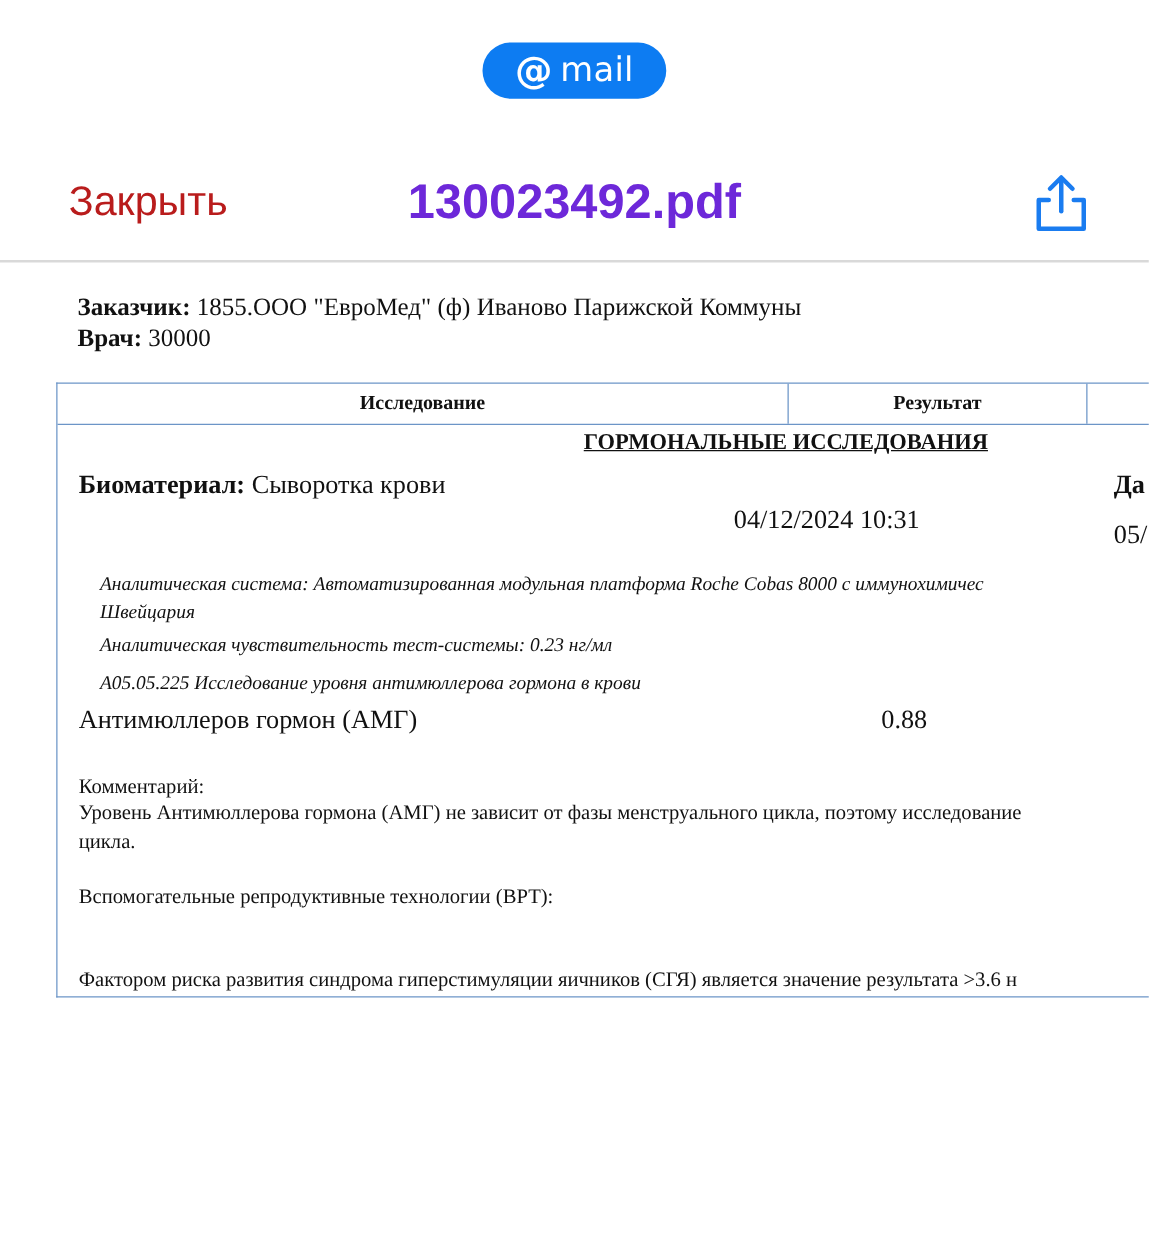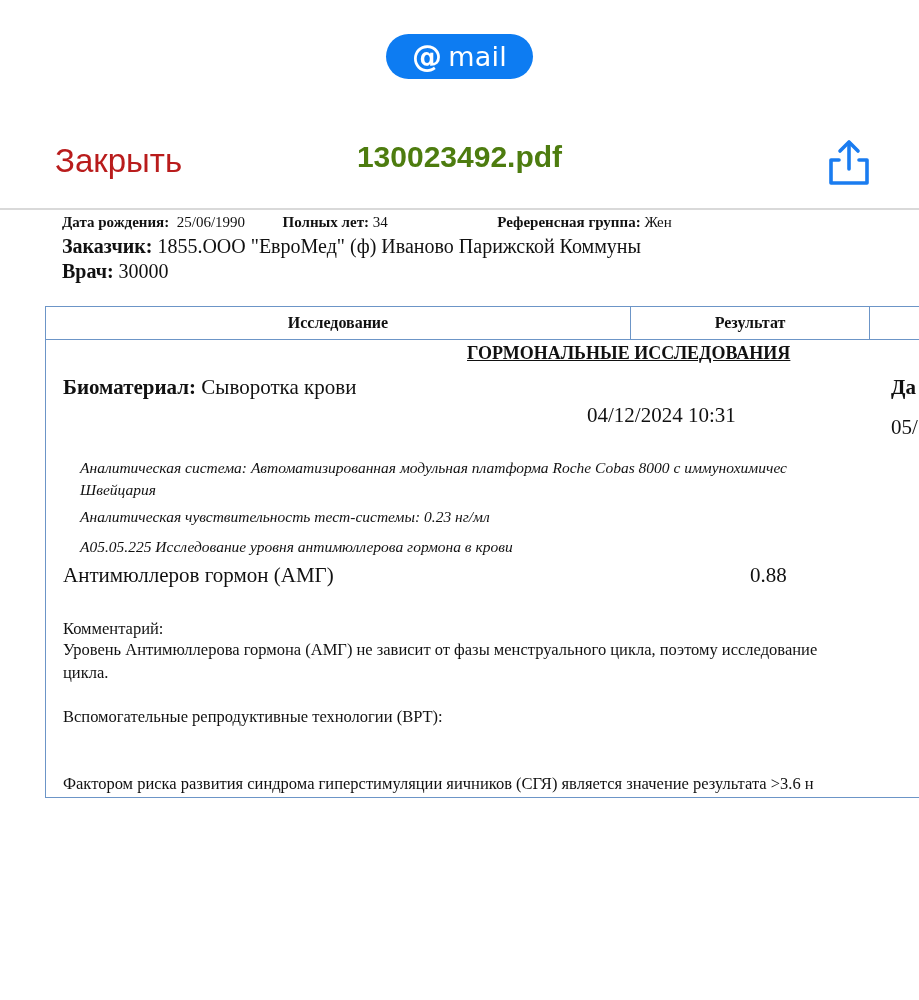--- a/index.html
+++ b/index.html
@@ -1,42 +1,42 @@
 <!DOCTYPE html>
 <html><head>
 <meta charset="utf-8">
 <style>
   html, body { margin:0; padding:0; background:#fff; }
   body { width:919px; height:1000px; position:relative; overflow:hidden; font-family:"Liberation Sans", sans-serif; }
   .mail-badge { position:absolute; left:386px; top:34px; width:147px; height:45px; border-radius:23px; background:#0d7cf2; color:#fff; display:flex; align-items:center; justify-content:center; font-family:"DejaVu Sans", sans-serif; font-size:27px; font-weight:500; letter-spacing:0.2px; }
   .mail-badge .at { font-size:30px; font-weight:700; margin-right:6px; line-height:1; }
   .nav { position:absolute; left:0; top:130px; width:919px; height:78px; }
   .close-btn { position:absolute; left:43px; top:12px; font-size:33px; color:#b91c1c; font-family:"Liberation Sans", sans-serif; cursor:pointer;margin-left:12px; }
-  .title { position:absolute; left:0; right:0; top:10px; text-align:center; font-size:30px; font-weight:700; color:#4d7c0f; }
+  .title { position:absolute; left:0; right:0; top:10px; text-align:center; font-size:39px; font-weight:700; color:#6d28d9; }
   .share { position:absolute; left:826px; top:8px; width:46px; height:50px; cursor:pointer; }
   .sep { position:absolute; left:0; top:208px; width:919px; height:2px; background:#d9d9d9; }
   .doc { position:absolute; left:0; top:210px; width:919px; height:790px; overflow:hidden; font-family:"Liberation Serif", serif; color:#111; }
   .meta1 { position:absolute; left:62px; top:4px; font-size:15px; white-space:nowrap; }
   .meta1 b { font-weight:700; }
   .meta2 { position:absolute; left:62px; top:25px; font-size:20px; white-space:nowrap; }
   .meta3 { position:absolute; left:62px; top:50px; font-size:20px; white-space:nowrap; }
   .table { position:absolute; left:45px; top:96px; width:900px; height:490px; border:1.5px solid #6c95c7; border-right:none; }
   .thead { position:absolute; left:0; top:0; width:900px; height:32px; border-bottom:1.5px solid #6c95c7; }
   .th { position:absolute; top:0; height:32px; display:flex; align-items:center; justify-content:center; font-size:16px; font-weight:700; }
   .th1 { left:0; width:584px; border-right:1.5px solid #6c95c7; }
   .th2 { left:585px; width:238px; border-right:1.5px solid #6c95c7; }
   .section-title { position:absolute; left:421px; top:36px; font-size:18px; font-weight:700; text-decoration:underline; white-space:nowrap; }
   .bio { position:absolute; left:17px; top:68px; font-size:21px; white-space:nowrap; }
   .take { position:absolute; left:541px; top:68px; font-size:21px; font-weight:700; white-space:nowrap; }
   .take-val { position:absolute; left:541px; top:96px; font-size:21px; white-space:nowrap; }
   .take2 { position:absolute; left:845px; top:68px; font-size:21px; font-weight:700; white-space:nowrap; }
   .take2-val { position:absolute; left:845px; top:96px; font-size:21px; white-space:nowrap;margin-top:12px; }
   .it { position:absolute; left:17px; font-size:15.5px; font-style:italic; white-space:nowrap;margin-left:17px; }
   .test-name { position:absolute; left:17px; top:256px; font-size:21px; white-space:nowrap; }
-  .test-val { position:absolute; left:704px; top:256px; font-size:21px; white-space:nowrap; }
+  .test-val { position:absolute; left:659px; top:256px; font-size:21px; white-space:nowrap; }
   .cm { position:absolute; left:17px; font-size:16.5px; white-space:nowrap; }
 </style>
 </head>
 <body>
 
 <div class="mail-badge">
   <span class="at">@</span>
   <span>mail</span>
 </div>
 
@@ -49,30 +49,20 @@
         <path d="M23 5 V31"></path>
         <path d="M14 13 L23 4 L32 13"></path>
         <path d="M13 22 H5 V45 H41 V22 H33"></path>
       </g>
     </svg>
   </div>
 </div>
 <div class="sep"></div>
 
 <div class="doc">
-  <div class="meta1">
-    <b>Дата рождения:</b>&nbsp;
-    <span>25/06/1990</span>
-    <span style="display:inline-block;width:30px"></span>
-    <b>Полных лет:</b>
-    <span>34</span>
-    <span style="display:inline-block;width:102px"></span>
-    <b>Референсная группа:</b>
-    <span>Жен</span>
-  </div>
   <div class="meta2">
     <b>Заказчик:</b>
     <span>1855.ООО "ЕвроМед" (ф) Иваново Парижской Коммуны</span>
   </div>
   <div class="meta3">
     <b>Врач:</b>
     <span>30000</span>
   </div>
 
   <div class="table">

